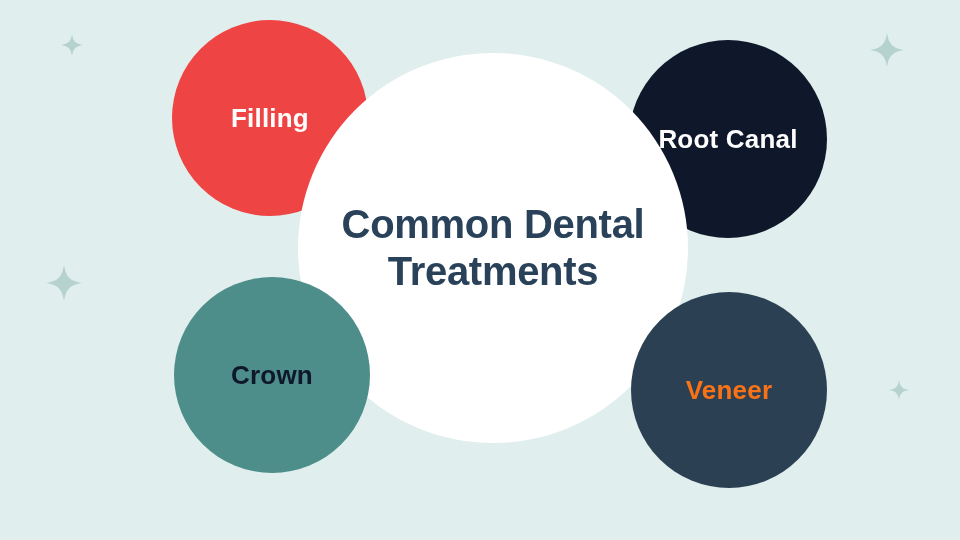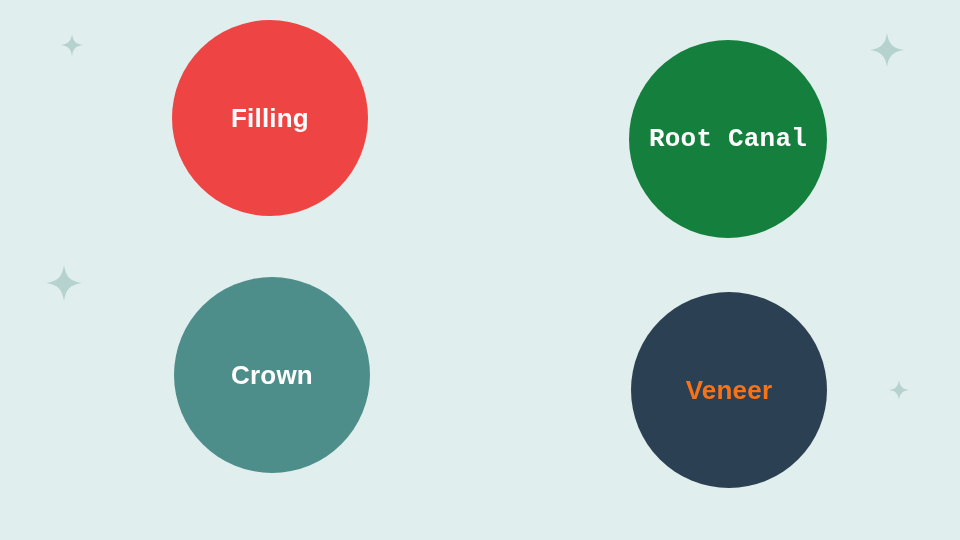--- a/index.html
+++ b/index.html
@@ -50,27 +50,31 @@
 </style>
 </head>
 <body>
 
 <div class="slide" style="background-color: rgb(224, 239, 237);">
 
   <div class="bubble bubble-filling" style="background-color: #ef4444;">
     <span class="bubble-label" style="color: rgb(253, 253, 253);">Filling</span>
   </div>
 
-  <div class="bubble bubble-rootcanal" style="background-color: #15803d; font-family: Liberation Mono, monospace;">
+  <div class="bubble bubble-rootcanal" style="background-color: #0f172a;">
     <span class="bubble-label" style="color: rgb(253, 253, 253);">Root Canal</span>
   </div>
 
+  <div class="center-circle" style="background-color: rgb(255, 255, 255);">
+    <span class="title-line" style="color: rgb(41, 66, 90);">Common Dental</span>
+    <span class="title-line" style="color: rgb(41, 66, 90);">Treatments</span>
+  </div>
 
   <div class="bubble bubble-crown" style="background-color: rgb(77, 142, 138);">
-    <span class="bubble-label" style="color: #ffffff;">Crown</span>
+    <span class="bubble-label" style="color: #0f172a;">Crown</span>
   </div>
 
   <div class="bubble bubble-veneer" style="background-color: rgb(44, 64, 83);">
     <span class="bubble-label" style="color: #f97316;">Veneer</span>
   </div>
 
   <svg class="sparkle" style="left:61px; top:34px;" width="22" height="22" viewBox="0 0 100 100">
     <path d="M50,0 C55,33 67,45 100,50 C67,55 55,67 50,100 C45,67 33,55 0,50 C33,45 45,33 50,0 Z" fill="#b5d2cf"></path>
   </svg>
 

